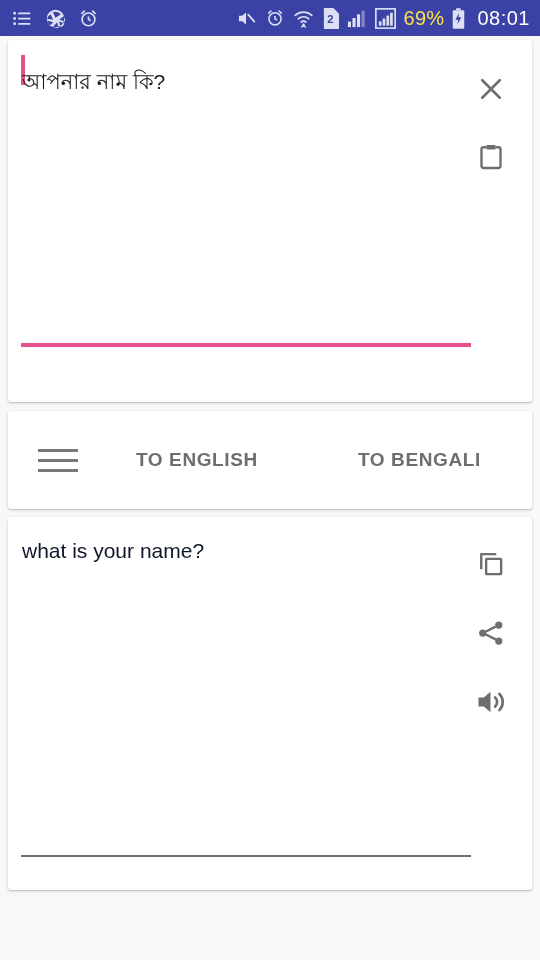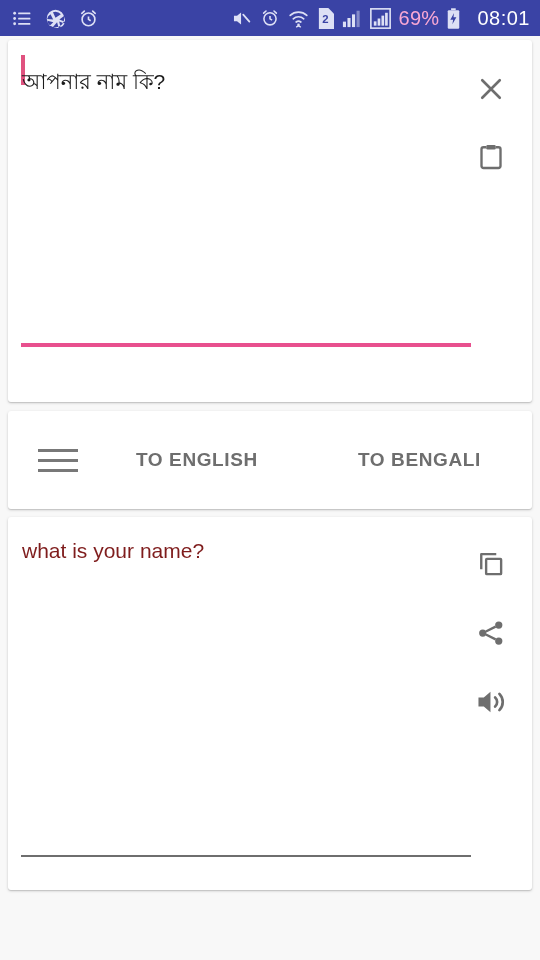--- a/index.html
+++ b/index.html
@@ -17,25 +17,25 @@
     background:#3A43A5;
     display:flex; align-items:center;
     padding:0 10px 0 12px;
     color:#E8EAF6;
   }
   .status-left{ display:flex; align-items:center; gap:12px; }
   .status-right{ margin-left:auto; display:flex; align-items:center; gap:8px; }
   .sicon{ display:block; }
   .batt-pct{
     font-size:20px; font-weight:400; letter-spacing:0.3px;
-    color:#f9a8d4; line-height:1;
+    color:#fde047; line-height:1;
   }
   .clock{
     font-size:20px; font-weight:400; letter-spacing:0.5px;
-    color:#FFFFFF; line-height:1; margin-left:9px;
+    color:#FFFFFF; line-height:1; margin-left:4px;
   }
 
   
   .card{
     position:absolute;
     background:#FFFFFF;
     border-radius:3px;
     box-shadow:0 1px 3px rgba(0,0,0,0.18), 0 1px 1px rgba(0,0,0,0.10);
   }
 
@@ -83,21 +83,21 @@
   }
   #btn-to-english{ left:128px; }
   #btn-to-bengali{ left:350px; }
 
   
   #output-card{ left:8px; top:517px; width:524px; height:373px; }
   .out-text{
     position:absolute; left:22px; top:537px;
     width:430px;
     font-size:21px; line-height:1.35;
-    color:#7f1d1d;
+    color:#0f172a;
   }
   .out-underline{
     position:absolute; left:21px; top:855px;
     width:450px; height:2px;
     background:#6E6E6E;
   }
   .icon-col-out{
     position:absolute; right:18px; top:24px;
     display:flex; flex-direction:column; align-items:center; gap:23px;
   }

